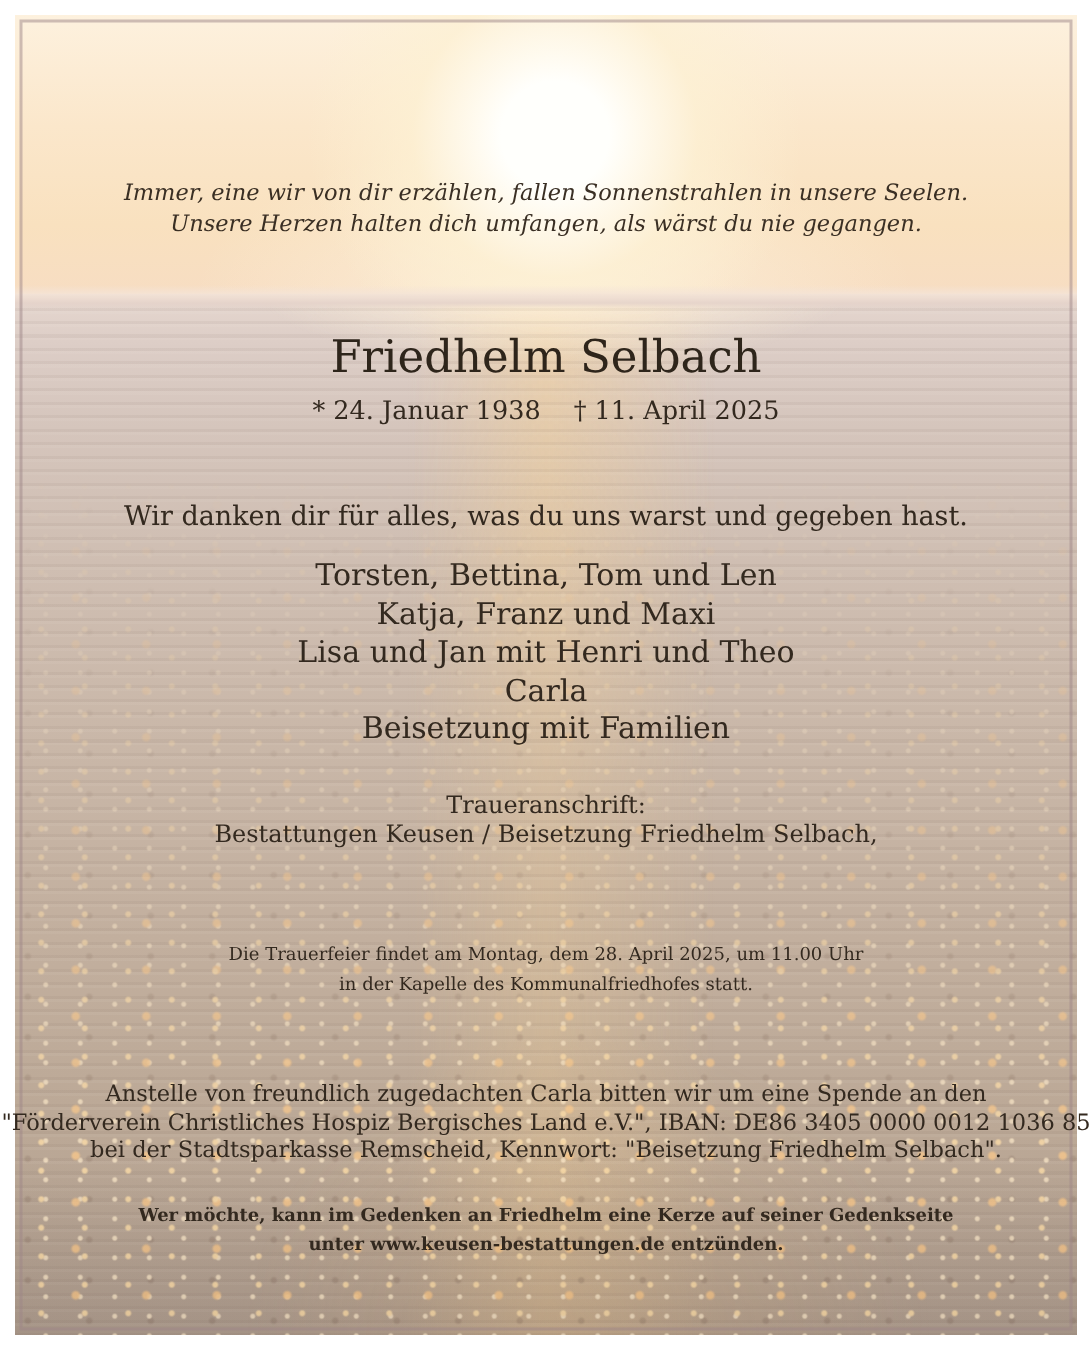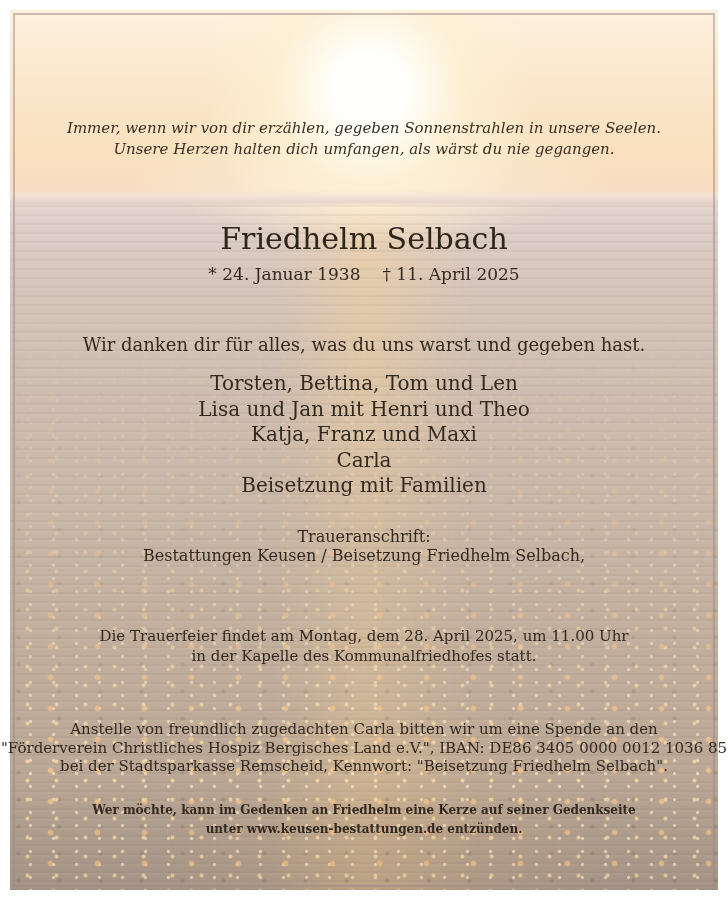--- a/index.html
+++ b/index.html
@@ -65,21 +65,21 @@
 
   
   .tblock{position:absolute;left:0;right:0;text-align:center;white-space:nowrap;}
   .quote{top:118px;font-size:15px;line-height:21px;font-style:italic;color:#3a2f24;}
   .name{top:220px;font-size:30px;line-height:38px;color:#2e251b;}
   .dates{top:262px;font-size:17px;line-height:24px;}
   .dates .death{margin-left:22px;}
   .thanks{top:333px;font-size:18px;line-height:24px;}
   .family{top:371px;font-size:20px;line-height:25.5px;}
   .anschrift{top:527px;font-size:16px;line-height:19px;}
-  .feier{top:627px;font-size:15px;line-height:19.5px;}
+  .feier{top:627px;font-size:12px;line-height:19.5px;}
   .spende{top:720px;font-size:15px;line-height:18.5px;}
   .kerze{top:801px;font-size:12px;line-height:18.5px;font-weight:bold;}
 </style>
 </head>
 <body>
 
 <div class="card">
 
   <div class="photo">
     <div class="sky"></div>
@@ -87,36 +87,36 @@
     <div class="reflection"></div>
     <div class="streaks"></div>
     <div class="sparkles"></div>
     <div class="horizon"></div>
     <div class="bottom-shade"></div>
   </div>
 
   <div class="frame"></div>
 
   <div class="tblock quote">
-    <div>Immer, wenn wir von dir erzählen, gegeben Sonnenstrahlen in unsere Seelen.</div>
+    <div>Immer, eine wir von dir erzählen, fallen Sonnenstrahlen in unsere Seelen.</div>
     <div>Unsere Herzen halten dich umfangen, als wärst du nie gegangen.</div>
   </div>
 
   <div class="tblock name">Friedhelm Selbach</div>
 
   <div class="tblock dates">
     <span class="birth">* 24. Januar 1938</span><span class="death">† 11. April 2025</span>
   </div>
 
   <div class="tblock thanks">Wir danken dir für alles, was du uns warst und gegeben hast.</div>
 
   <div class="tblock family">
     <div>Torsten, Bettina, Tom und Len</div>
+    <div>Katja, Franz und Maxi</div>
     <div>Lisa und Jan mit Henri und Theo</div>
-    <div>Katja, Franz und Maxi</div>
     <div>Carla</div>
     <div>Beisetzung mit Familien</div>
   </div>
 
   <div class="tblock anschrift">
     <div>Traueranschrift:</div>
     <div>Bestattungen Keusen / Beisetzung Friedhelm Selbach,</div>
   </div>
 
   <div class="tblock feier">

